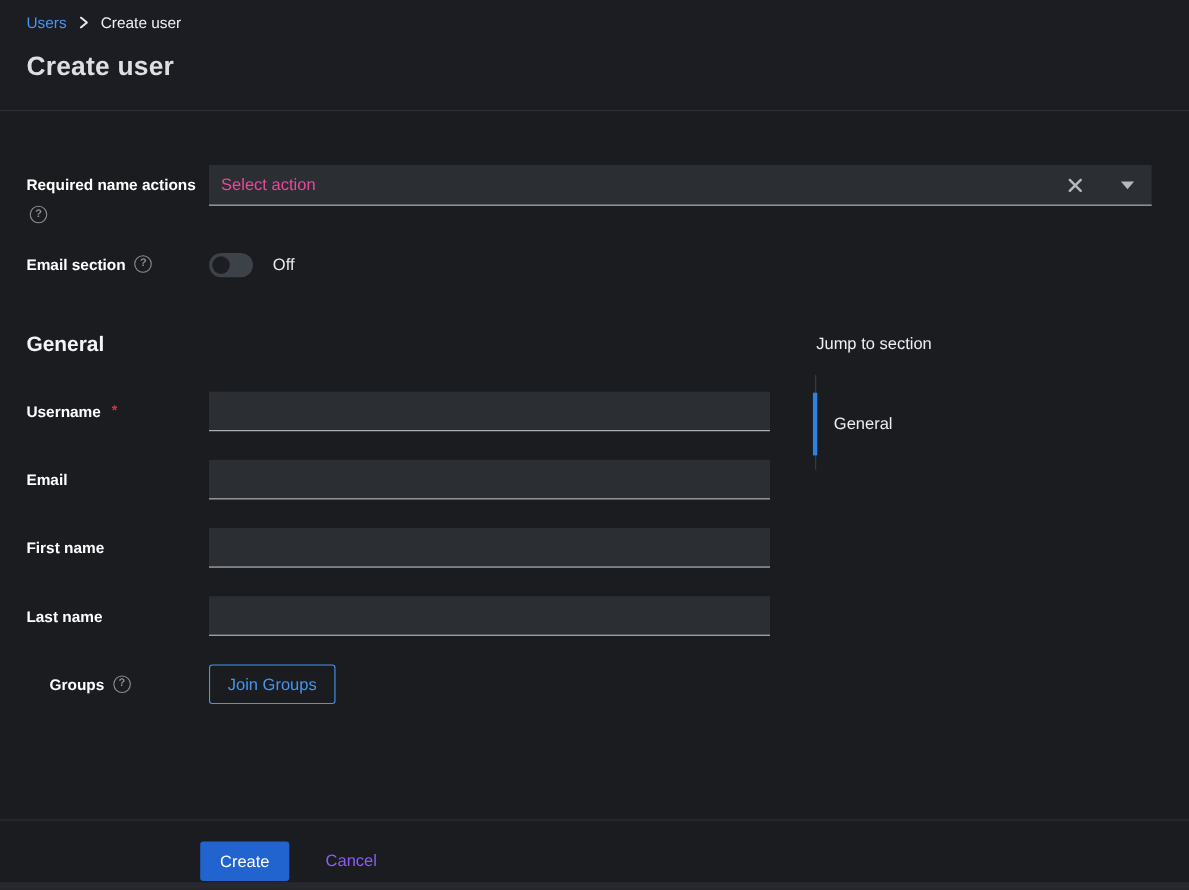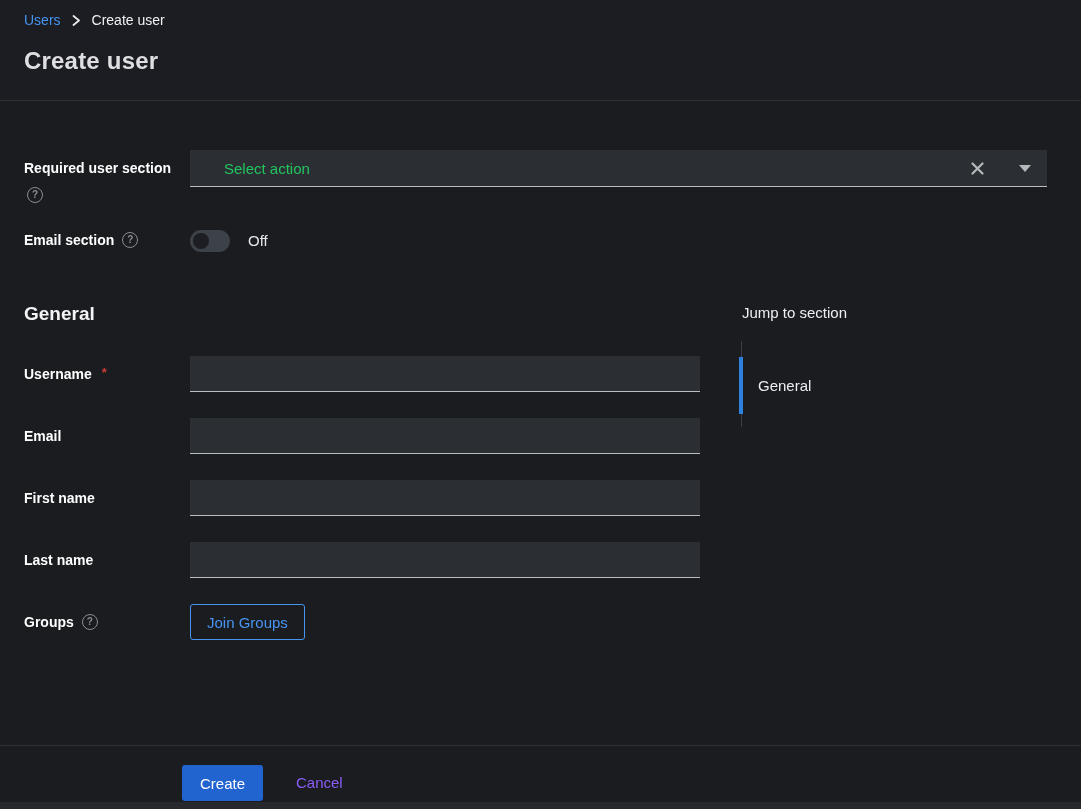--- a/index.html
+++ b/index.html
@@ -66,21 +66,21 @@
   .select-control {
     position: absolute; left: 190px; top: 150px;
     width: 857px; height: 37px;
     background: #2b2e33;
     border-bottom: 1px solid #b9bcc0;
     display: flex; align-items: center;
     cursor: pointer;
   }
   .select-placeholder {
     flex: 1; padding-left: 11px;
-    font-size: 15px; color: #22c55e; margin-left: 23px;
+    font-size: 15px; color: #ec4899;
   }
   .select-clear {
     width: 36px; height: 100%;
     display: flex; align-items: center; justify-content: center;
     cursor: pointer; color: #b6b8bb;
     margin-right: 8px;
   }
   .select-toggle-arrow {
     width: 44px; height: 100%;
     display: flex; align-items: center; justify-content: center;
@@ -185,21 +185,21 @@
         <svg width="9" height="11" viewBox="0 0 9 11">
             <path d="M1.5 1 L7 5.5 L1.5 10" fill="none" stroke="#e8e8ea" stroke-width="1.8" stroke-linecap="round" stroke-linejoin="round"></path>
           </svg>
       </span>
       <span class="crumb-current">Create user</span>
     </nav>
     <h1 class="page-title">Create user</h1>
   </div>
 
   <div class="field-label" style="top:160px;">
-    <span>Required user section</span>
+    <span>Required name actions</span>
   </div>
   <span class="help-icon standalone" style="left:27px; top:187px;">?</span>
 
   <div class="select-control">
     <span class="select-placeholder">Select action</span>
     <span class="select-clear">
       <svg width="13" height="13" viewBox="0 0 13 13">
           <path d="M1.5 1.5 L11.5 11.5 M11.5 1.5 L1.5 11.5" stroke="#b6b8bb" stroke-width="2.2" stroke-linecap="round"></path>
         </svg>
     </span>
@@ -233,21 +233,21 @@
   <div class="field-label" style="top:490px;">
     <span>First name</span>
   </div>
   <input class="text-input" style="top: 480px;" type="text" value="">
 
   <div class="field-label" style="top:552px;">
     <span>Last name</span>
   </div>
   <input class="text-input" style="top: 542px;" type="text" value="">
 
-  <div class="field-label" style="top:614px;">
+  <div class="field-label" style="top:614px;margin-left:21px;">
     <span>Groups</span>
     <span class="help-icon">?</span>
   </div>
   <button class="secondary-button">Join Groups</button>
 
   <div class="jump-title">Jump to section</div>
   <div class="jump-rail"></div>
   <div class="jump-item">
     <span class="jump-item-label">General</span>
   </div>

